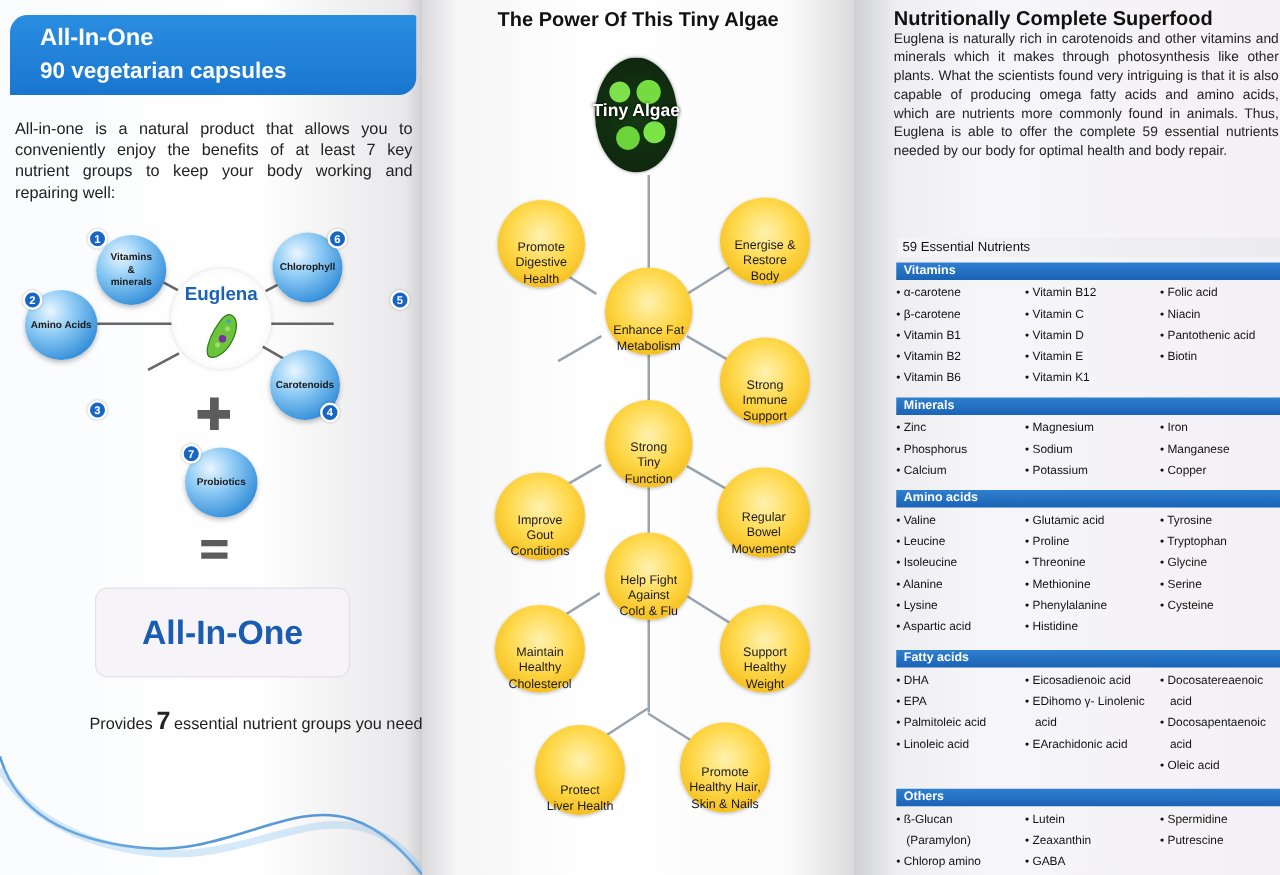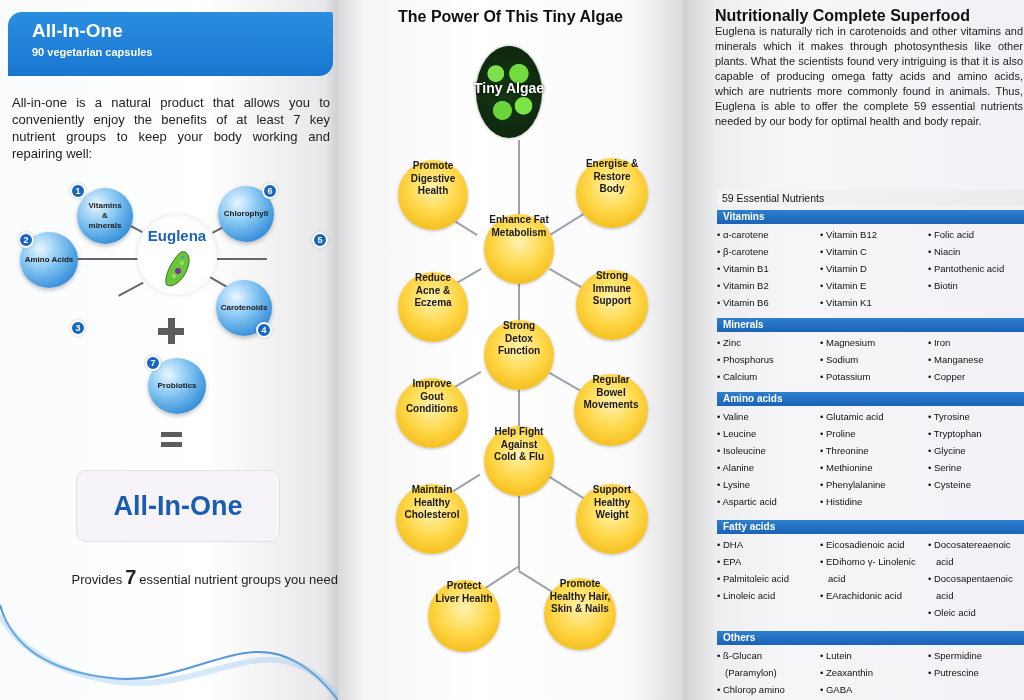--- a/index.html
+++ b/index.html
@@ -6,21 +6,21 @@
 html,body{width:1024px;height:700px;overflow:hidden;background:#e9e9ec}
 body{font-family:"Liberation Sans",sans-serif;color:#222;position:relative}
 .panel{position:absolute;top:0;height:700px;overflow:hidden}
 #p1{left:0;width:338px;background:linear-gradient(90deg,#fafbfd 0%,#fff 60%,#e8e8ea 96%,#cfcfd2 100%)}
 #p2{left:338px;width:345px;background:linear-gradient(90deg,#d9d9db 0%,#f6f6f7 8%,#fff 40%,#fafafa 85%,#dcdcde 100%)}
 #p3{left:683px;width:341px;background:linear-gradient(90deg,#cfd0d2 0%,#eeeef0 10%,#f6f5f8 30%,#f3f1f5 100%)}
 
 
 .hdr{position:absolute;left:8px;top:12px;width:325px;height:64px;background:linear-gradient(180deg,#2a8ee0,#1976d0);border-radius:14px 2px 14px 0}
 .hdr .t1{position:absolute;left:24px;top:8px;font-size:19px;font-weight:bold;color:#fff}
-.hdr .t2{position:absolute;left:24px;top:34px;font-size:11px;font-weight:bold;color:#fff}
+.hdr .t2{position:absolute;left:24px;top:34px;font-size:18px;font-weight:bold;color:#fff}
 .intro{position:absolute;left:12px;top:94px;width:318px;font-size:13px;line-height:17px;text-align:justify;color:#222}
 .bub{position:absolute;border-radius:50%;background:radial-gradient(circle at 35% 30%,#e9f6ff 0%,#8ccaf4 35%,#2f8ad7 80%,#1f6fc0 100%);box-shadow:0 2px 4px rgba(0,0,0,.25);display:flex;align-items:center;justify-content:center;text-align:center;font-size:8px;font-weight:bold;color:#1a1a1a;line-height:10px}
 .bub span{display:block}
 .num{position:absolute;width:16px;height:16px;border-radius:50%;background:#1766c4;border:2px solid #fff;color:#fff;font-size:9px;font-weight:bold;display:flex;align-items:center;justify-content:center;box-shadow:0 0 2px rgba(0,0,0,.3)}
 .line{position:absolute;height:1.5px;background:#666;transform-origin:0 0}
 .center{position:absolute;left:137px;top:215px;width:80px;height:80px;border-radius:50%;background:radial-gradient(circle,#fff 60%,#eee 100%);box-shadow:0 0 4px rgba(0,0,0,.15)}
 .center .ct{position:absolute;left:0;top:12px;width:80px;text-align:center;color:#1b63b8;font-size:15px;font-weight:bold}
 .euglena{position:absolute;left:26px;top:34px;width:30px;height:40px}
 .plus{position:absolute;left:158px;top:318px;width:26px;height:26px}
 .plus:before,.plus:after{content:"";position:absolute;background:#5c5c5c}
@@ -31,21 +31,21 @@
 .eq:before{top:0}.eq:after{top:10px}
 .aio{position:absolute;left:76px;top:470px;width:204px;height:72px;background:#f6f4f8;border:1px solid #e2e0e6;border-radius:10px;display:flex;align-items:center;justify-content:center;font-size:27px;font-weight:bold;color:#1b5cb3}
 .provides{position:absolute;left:0;top:566px;width:338px;text-align:right;font-size:13px;color:#222}
 .provides b{font-size:20px;font-weight:bold;margin:0 3px}
 .wave{position:absolute;left:0;top:600px;width:338px;height:100px}
 
 
 .p2title{position:absolute;left:0;top:8px;width:345px;text-align:center;font-size:16px;font-weight:bold;color:#111}
 .algae-c{position:absolute;left:138px;top:46px;width:66px;height:92px;border-radius:50%;background:radial-gradient(circle at 30% 30%,#7ee04a 0 10%,transparent 11%),radial-gradient(circle at 65% 30%,#74dc3e 0 12%,transparent 13%),radial-gradient(circle at 40% 70%,#6bd43a 0 12%,transparent 13%),radial-gradient(circle at 72% 65%,#7ae447 0 11%,transparent 12%),radial-gradient(circle,#153a14 0%,#0d220c 100%);box-shadow:0 0 3px rgba(0,0,0,.4)}
 .algae-t{position:absolute;left:128px;top:80px;width:86px;text-align:center;font-size:14px;font-weight:bold;color:#fff;text-shadow:0 0 3px #000}
-.yb{position:absolute;border-radius:50%;background:radial-gradient(circle at 50% 40%,#fff2b0 0%,#ffd84a 45%,#f1b50e 90%,#e2a106 100%);box-shadow:0 1px 3px rgba(0,0,0,.25);display:flex;align-items:flex-start;justify-content:center;text-align:center;font-size:10px;font-weight:bold;color:#1a1a1a;line-height:12.5px}
+.yb{position:absolute;border-radius:50%;background:radial-gradient(circle at 50% 40%,#fff2b0 0%,#ffd84a 45%,#f1b50e 90%,#e2a106 100%);box-shadow:0 1px 3px rgba(0,0,0,.25);display:flex;align-items:flex-end;justify-content:center;text-align:center;font-size:10px;font-weight:normal;color:#1a1a1a;line-height:12.5px}
 .vline{position:absolute;width:1.5px;background:#9aa3ad}
 .sline{position:absolute;height:1.5px;background:#9aa3ad;transform-origin:0 0}
 
 
 .p3title{position:absolute;left:32px;top:7px;font-size:16px;font-weight:bold;color:#111}
 .p3body{position:absolute;left:32px;top:24px;width:308px;font-size:11px;line-height:15px;text-align:justify;color:#222}
 .ess{position:absolute;left:35px;top:190px;width:306px;font-size:10.5px;font-weight:normal;color:#111;background:linear-gradient(90deg,#f4f4f6,#ececee);padding:2px 4px}
 .sec{position:absolute;left:34px;width:307px}
 .sec-h{height:14px;background:linear-gradient(180deg,#2f7fcf,#1a63b6);color:#fff;font-size:10px;font-weight:bold;padding:1px 6px}
 .sec-b{display:grid;grid-template-columns:103px 108px 96px;font-size:9.5px;color:#111;padding-top:2px}
@@ -167,40 +167,33 @@
       </div>
     </div>
 
   <div class="yb" style="left:146px;top:214px;width:70px;height:70px">
       <div>
     <span style="display:block">Enhance Fat</span>
         <span style="display:block">Metabolism</span>
       </div>
     </div>
 
-  <div class="yb" style="left:60px;top:272px;width:70px;height:70px">
-      <div>
-    <span style="display:block">Reduce</span>
-        <span style="display:block">Acne &amp;</span>
-        <span style="display:block">Eczema</span>
-      </div>
-    </div>
 
   <div class="yb" style="left:238px;top:270px;width:72px;height:70px">
       <div>
     <span style="display:block">Strong</span>
         <span style="display:block">Immune</span>
         <span style="display:block">Support</span>
       </div>
     </div>
 
   <div class="yb" style="left:146px;top:320px;width:70px;height:70px">
       <div>
     <span style="display:block">Strong</span>
-        <span style="display:block">Detox</span>
+        <span style="display:block">Tiny</span>
         <span style="display:block">Function</span>
       </div>
     </div>
 
   <div class="yb" style="left:58px;top:378px;width:72px;height:70px">
       <div>
     <span style="display:block">Improve</span>
         <span style="display:block">Gout</span>
         <span style="display:block">Conditions</span>
       </div>

